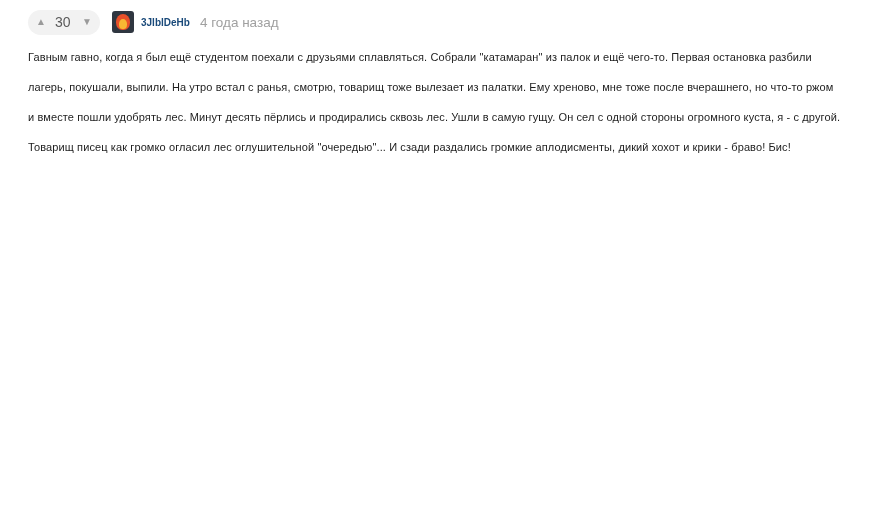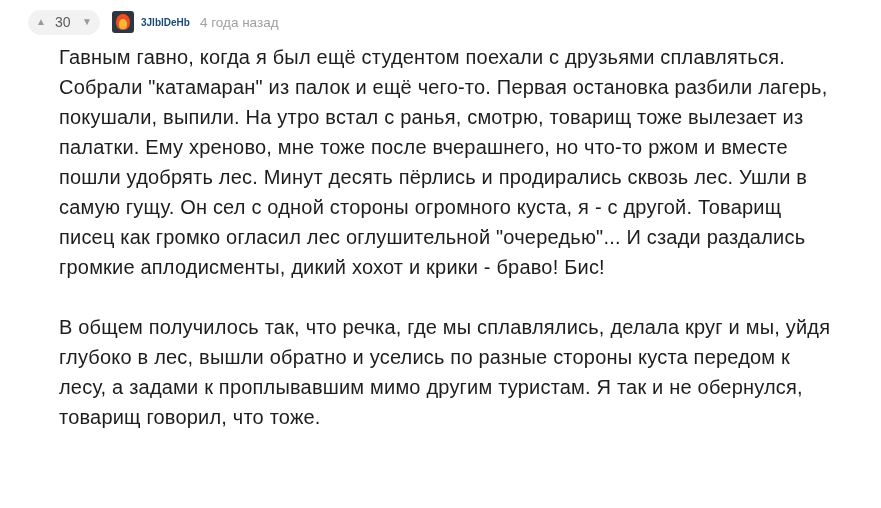--- a/index.html
+++ b/index.html
@@ -94,25 +94,24 @@
     white-space: nowrap;
   }
   .timestamp {
     font-size: 13.5px;
     color: #a0a0a0;
     white-space: nowrap;
     cursor: pointer;
   }
   .comment-body {
     padding: 4px 40px 0 28px;
-    font-size: 20px;
+    font-size: 11px;
     line-height: 30px;
     color: #1d1d1d;
     letter-spacing: 0.01em;
-    margin-left: 31px;
   }
   .comment-body p {
     margin: 0 0 30px 0;
   }
   .comment-body p.tight {
     margin-bottom: 0;
   }
   .comment-body p:last-child {
     margin-bottom: 0;
   }
@@ -142,17 +141,16 @@
       <div class="flame"></div>
       <div class="flame-in"></div>
     </div>
 
     <span class="username">3JlblDeHb</span>
     <span class="timestamp">4 года назад</span>
   </div>
 
   <div class="comment-body">
     <p>Гавным гавно, когда я был ещё студентом поехали с друзьями сплавляться. Собрали "катамаран" из палок и ещё чего-то. Первая остановка разбили лагерь, покушали, выпили. На утро встал с ранья, смотрю, товарищ тоже вылезает из палатки. Ему хреново, мне тоже после вчерашнего, но что-то ржом и вместе пошли удобрять лес. Минут десять пёрлись и продирались сквозь лес. Ушли в самую гущу. Он сел с одной стороны огромного куста, я - с другой. Товарищ писец как громко огласил лес оглушительной "очередью"... И сзади раздались громкие аплодисменты, дикий хохот и крики - браво! Бис!</p>
-    <p>В общем получилось так, что речка, где мы сплавлялись, делала круг и мы, уйдя глубоко в лес, вышли обратно и уселись по разные стороны куста передом к лесу, а задами к проплывавшим мимо другим туристам. Я так и не обернулся, товарищ говорил, что тоже.</p>
   </div>
 
   <div class="divider-bottom"></div>
 </div>
 
 </body></html>

